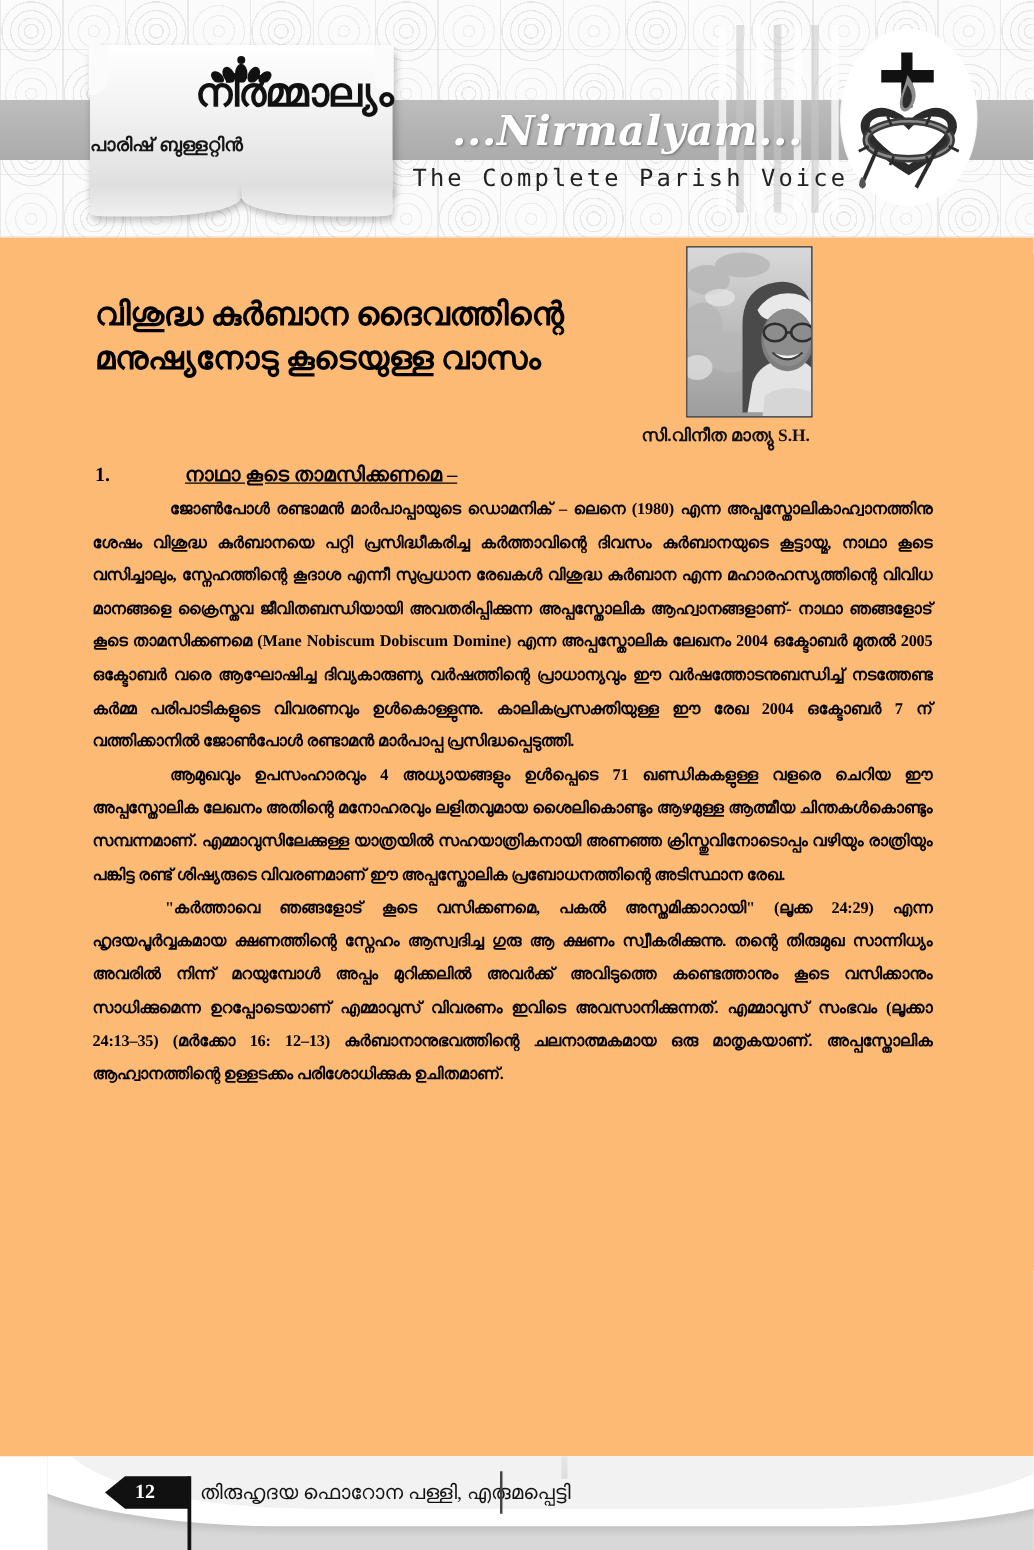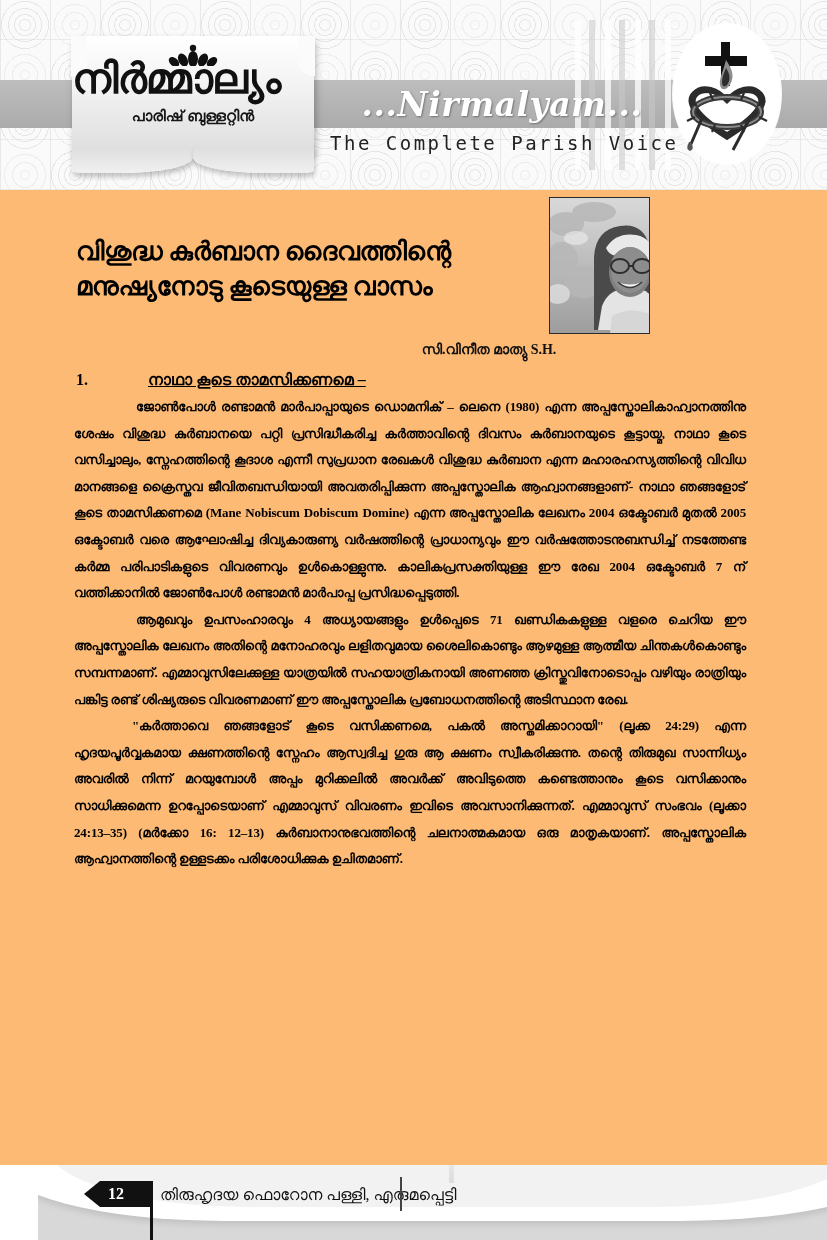--- a/index.html
+++ b/index.html
@@ -55,27 +55,27 @@
   }
   .plaque:before{left:0;border-radius:0 0 60% 10%;box-shadow:1px 4px 5px rgba(0,0,0,.22);}
   .plaque:after{right:0;border-radius:0 0 10% 60%;box-shadow:1px 4px 5px rgba(0,0,0,.22);}
   .plaque-notch-l,.plaque-notch-r{
     position:absolute;top:0;width:16px;height:40px;background:#fbfbfb;
   }
   .plaque-notch-l{left:-1px;border-radius:0 0 14px 0;}
   .plaque-notch-r{right:-1px;border-radius:0 0 0 14px;}
 
   .logo-mal{
-    position:absolute;left:0;right:0;top:22px;text-align:left;
-    font-family:"Liberation Serif", serif;
-    font-size:42px;font-weight:bold;color:#111;letter-spacing:-1px;
+    position:absolute;left:0;right:0;top:22px;text-align:right;
+    font-family:"Liberation Serif", serif;
+    font-size:32px;font-weight:bold;color:#111;letter-spacing:-1px;
     z-index:3;line-height:1;
   }
   .logo-sub{
-    position:absolute;left:0;right:0;top:72px;text-align:center;
+    position:absolute;left:0;right:0;top:72px;text-align:left;
     font-family:"Liberation Serif", serif;
     font-size:15px;font-weight:bold;color:#161616;z-index:3;
   }
   .lotus{
     position:absolute;left:50%;top:4px;transform:translateX(-50%);z-index:4;
   }
 
   .script-title{
     position:absolute;left:352px;top:78px;width:300px;height:52px;
     display:flex;align-items:center;justify-content:center;
@@ -104,21 +104,21 @@
     position:absolute;left:76px;top:28px;width:450px;
     font-family:"Liberation Serif", serif;
     font-size:26px;line-height:1.32;font-weight:bold;color:#000;
     letter-spacing:-.3px;
   }
   .author-photo{
     position:absolute;left:549px;top:7px;width:99px;height:135px;
     border:1px solid #2b2b2b;overflow:hidden;background:#cfcfcf;
   }
   .byline{
-    position:absolute;left:330px;top:152px;width:318px;text-align:center;
+    position:absolute;left:330px;top:152px;width:318px;text-align:right;
     font-family:"Liberation Serif", serif;
     font-size:14px;font-weight:bold;color:#111;
   }
 
   .sec-row{
     position:absolute;left:76px;top:181px;width:660px;
     font-family:"Liberation Serif", serif;font-weight:bold;font-size:16px;color:#000;
   }
   .sec-num{display:inline-block;width:72px;}
   .sec-title{text-decoration:underline;}

